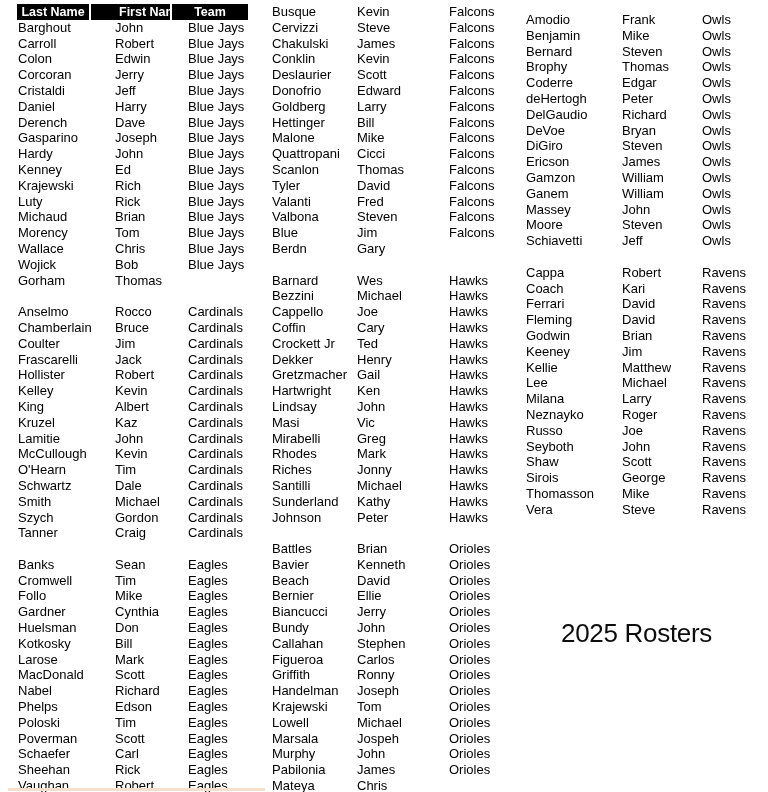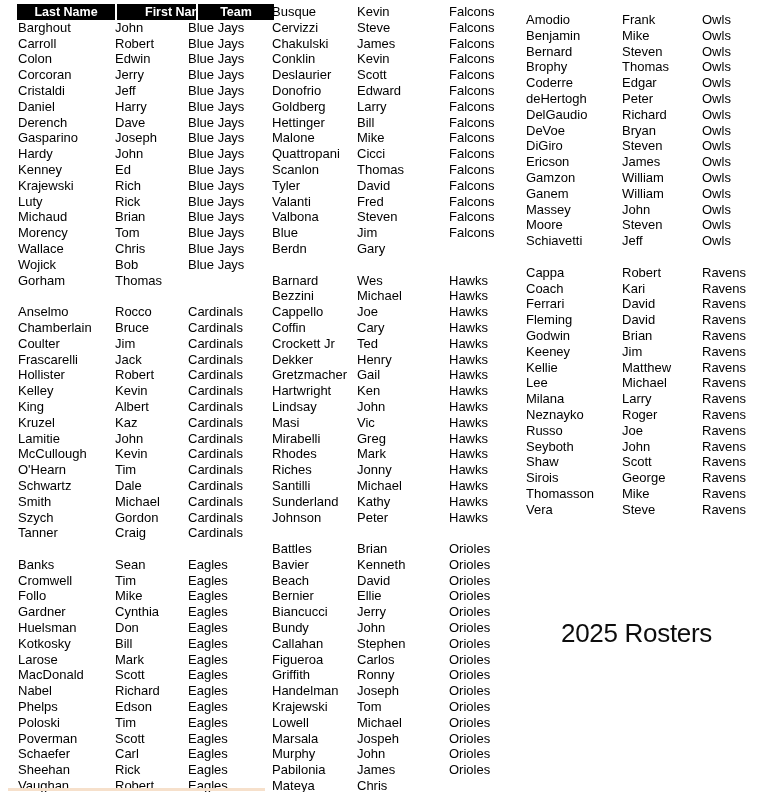--- a/index.html
+++ b/index.html
@@ -24,21 +24,21 @@
   .hcell {
     background: #000000;
     color: #ffffff;
     font-weight: bold;
     font-size: 12.5px;
     height: 16px;
     line-height: 16px;
     text-align: center;
     white-space: nowrap;
   }
-  .hc1 { width: 98px; }
+  .hc1 { width: 72px; }
   .hc2 { width: 79px; }
   .hc3 { width: 76px; }
 
   .col { position: absolute; }
   .col .row {
     height: 15.8px;
     line-height: 15.8px;
     display: grid;
     white-space: nowrap;
   }

